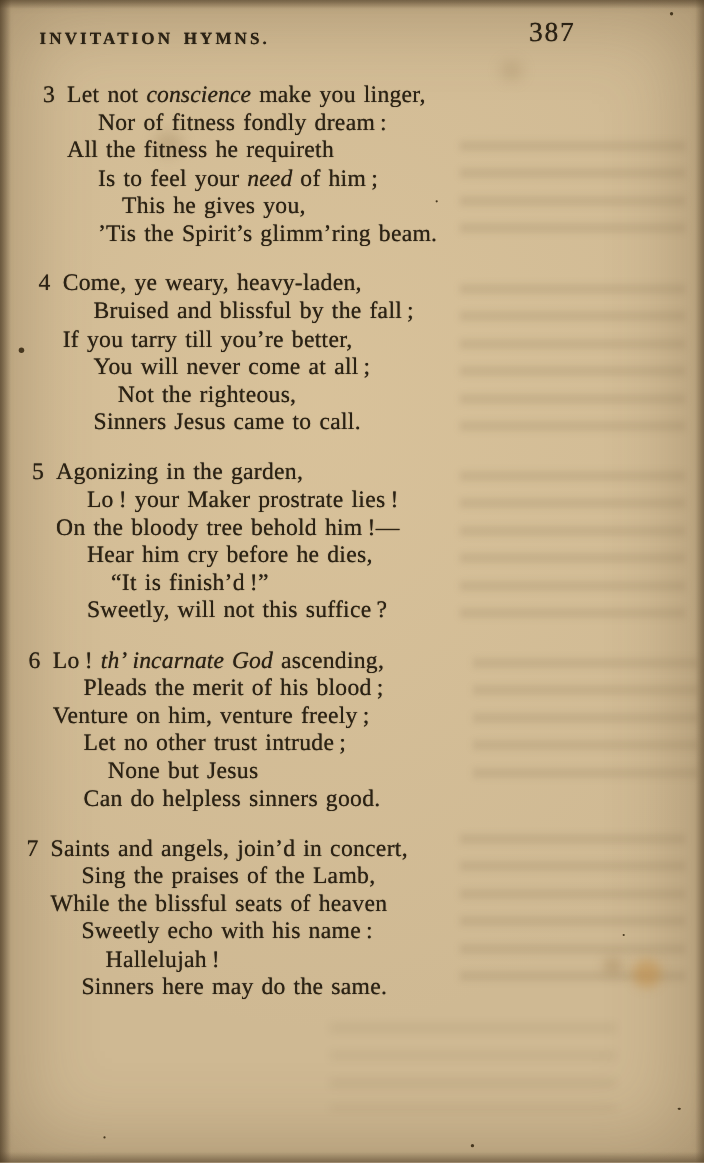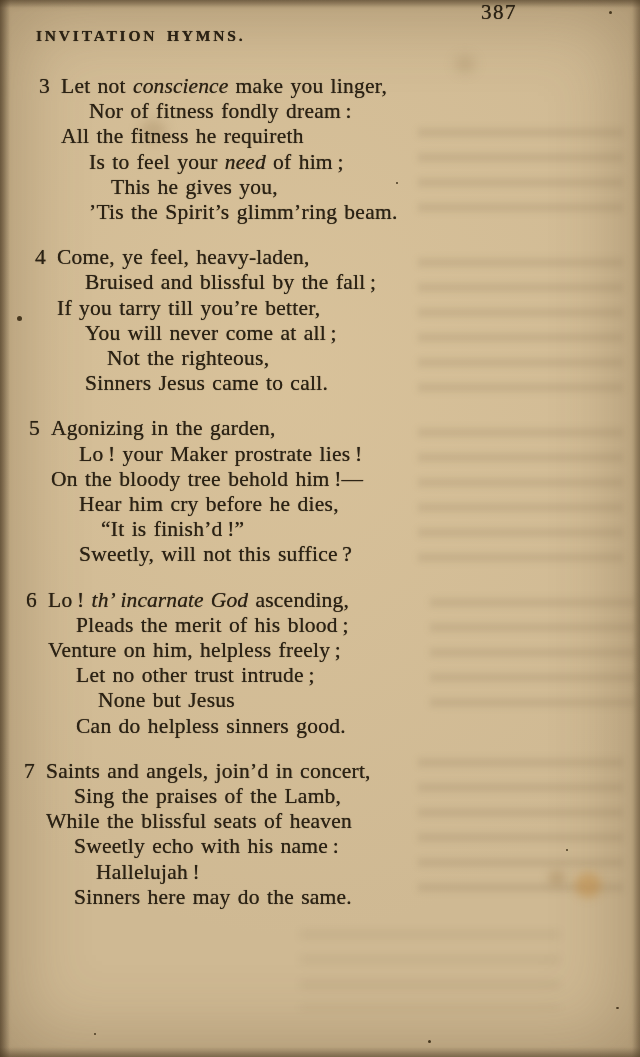--- a/index.html
+++ b/index.html
@@ -59,22 +59,22 @@
   .k6{left:94px;top:1033px;width:2px;height:2px;}
   .k7{left:566px;top:849px;width:2px;height:2px;}
 
   .running-header{
     position:absolute;top:27px;left:36px;width:480px;
     font-weight:bold;font-size:15.5px;
     letter-spacing:2.8px;word-spacing:3px;
     text-shadow:0 0 .8px rgba(43,34,20,.9);
   }
   .page-number{
-    position:absolute;top:0;left:481px;
-    font-size:21px;letter-spacing:1.5px;
+    position:absolute;top:16px;left:481px;
+    font-size:25px;letter-spacing:1.5px;
     text-shadow:0 0 .8px rgba(43,34,20,.9);
   }
 
   .verses{position:absolute;top:74px;left:0;right:0;}
   .verse{position:relative;padding-left:58px;margin-bottom:20px;}
   .verse:nth-child(1){margin-left:3px;}
   .verse:nth-child(2){margin-left:-1px;}
   .verse:nth-child(3){margin-left:-7px;}
   .verse:nth-child(4){margin-left:-10px;}
   .verse:nth-child(5){margin-left:-12px;}
@@ -124,39 +124,39 @@
   <div class="verses">
       <div class="verse">
         <div class="line i0"><span class="vnum">3</span><span>Let not </span><span class="it">conscience</span><span> make you linger,</span></div>
         <div class="line i1"><span>Nor of fitness fondly dream :</span></div>
         <div class="line i0"><span>All the fitness he requireth</span></div>
         <div class="line i1"><span>Is to feel your </span><span class="it">need</span><span> of him ;</span></div>
         <div class="line i2"><span>This he gives you,</span></div>
         <div class="line i1"><span>’Tis the Spirit’s glimm’ring beam.</span></div>
       </div>
       <div class="verse">
-        <div class="line i0"><span class="vnum">4</span><span>Come, ye feel, heavy-laden,</span></div>
+        <div class="line i0"><span class="vnum">4</span><span>Come, ye weary, heavy-laden,</span></div>
         <div class="line i1"><span>Bruised and blissful by the fall ;</span></div>
         <div class="line i0"><span>If you tarry till you’re better,</span></div>
         <div class="line i1"><span>You will never come at all ;</span></div>
         <div class="line i2"><span>Not the righteous,</span></div>
         <div class="line i1"><span>Sinners Jesus came to call.</span></div>
       </div>
       <div class="verse">
         <div class="line i0"><span class="vnum">5</span><span>Agonizing in the garden,</span></div>
         <div class="line i1"><span>Lo ! your Maker prostrate lies !</span></div>
         <div class="line i0"><span>On the bloody tree behold him !—</span></div>
         <div class="line i1"><span>Hear him cry before he dies,</span></div>
         <div class="line i2"><span>“It is finish’d !”</span></div>
         <div class="line i1"><span>Sweetly, will not this suffice ?</span></div>
       </div>
       <div class="verse">
         <div class="line i0"><span class="vnum">6</span><span>Lo ! </span><span class="it">th’ incarnate God</span><span> ascending,</span></div>
         <div class="line i1"><span>Pleads the merit of his blood ;</span></div>
-        <div class="line i0"><span>Venture on him, helpless freely ;</span></div>
+        <div class="line i0"><span>Venture on him, venture freely ;</span></div>
         <div class="line i1"><span>Let no other trust intrude ;</span></div>
         <div class="line i2"><span>None but Jesus</span></div>
         <div class="line i1"><span>Can do helpless sinners good.</span></div>
       </div>
       <div class="verse">
         <div class="line i0"><span class="vnum">7</span><span>Saints and angels, join’d in concert,</span></div>
         <div class="line i1"><span>Sing the praises of the Lamb,</span></div>
         <div class="line i0"><span>While the blissful seats of heaven</span></div>
         <div class="line i1"><span>Sweetly echo with his name :</span></div>
         <div class="line i2"><span>Hallelujah !</span></div>

